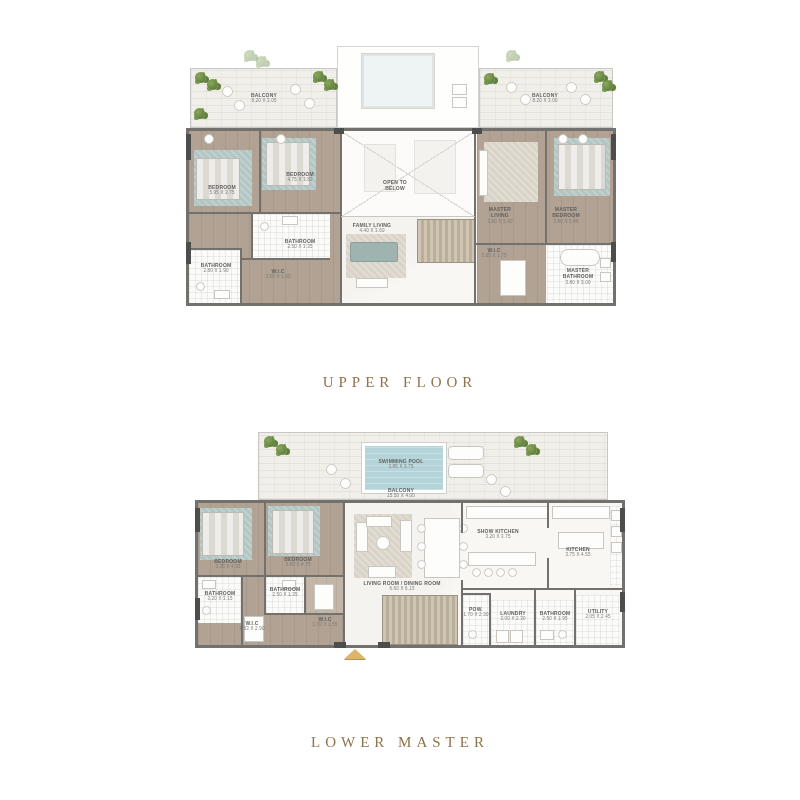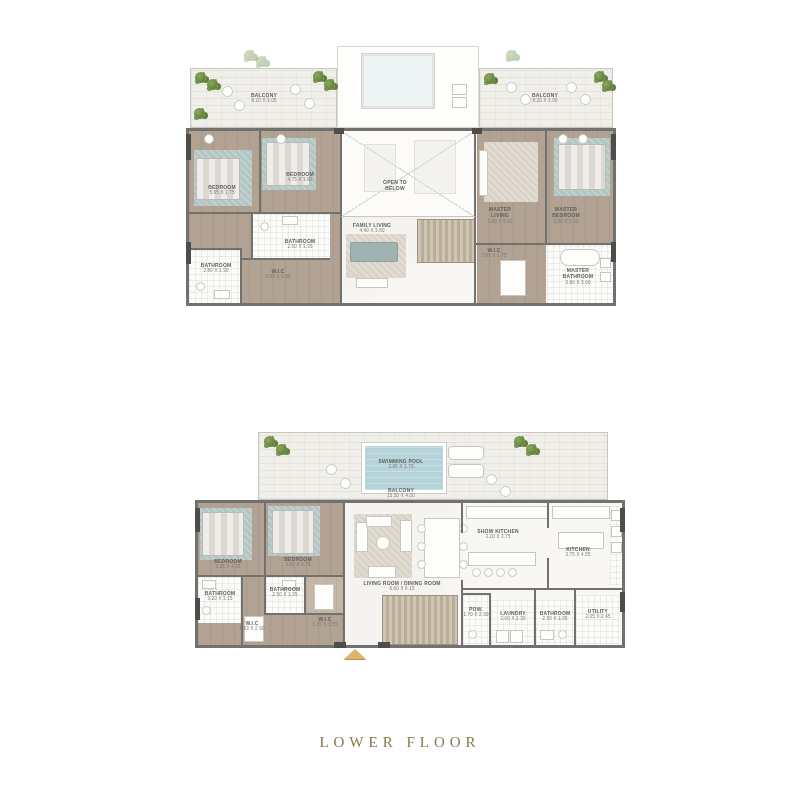--- a/index.html
+++ b/index.html
@@ -178,20 +178,21 @@
     <div class="rlabel" style="left:308px;top:207px;">
       <div class="rname">W.I.C</div>
       <div class="rdim">3.85 X 1.75</div>
     </div>
     <div class="rlabel wrap" style="left:392px;top:230px;">
       <div class="rname">MASTER BATHROOM</div>
       <div class="rdim">3.80 X 3.00</div>
     </div>
   </div>
 
+  <div class="floor-title" style="top:374px;">UPPER FLOOR</div>
 
   <div class="plan" style="left:186px;top:430px;width:440px;height:232px;">
 
     <div class="room stone" style="left:72px;top:2px;width:350px;height:68px;border:1px solid #c9c7c1;"></div>
     <div class="pool" style="left:176px;top:13px;width:78px;height:44px;"></div>
     <div class="lounger" style="left:262px;top:16px;width:34px;height:12px;"></div>
     <div class="lounger" style="left:262px;top:34px;width:34px;height:12px;"></div>
     <div class="plant" style="left:78px;top:6px;"></div>
     <div class="plant" style="left:90px;top:14px;"></div>
     <div class="plant" style="left:328px;top:6px;"></div>
@@ -336,15 +337,15 @@
     <div class="rlabel" style="left:369px;top:186px;">
       <div class="rname">BATHROOM</div>
       <div class="rdim">2.50 X 1.95</div>
     </div>
     <div class="rlabel" style="left:412px;top:184px;">
       <div class="rname">UTILITY</div>
       <div class="rdim">2.05 X 2.45</div>
     </div>
   </div>
 
-  <div class="floor-title" style="top:734px;">LOWER FLOOR</div>
+  <div class="floor-title" style="top:734px;">LOWER MASTER</div>
 
 </div>
 
 </body></html>

